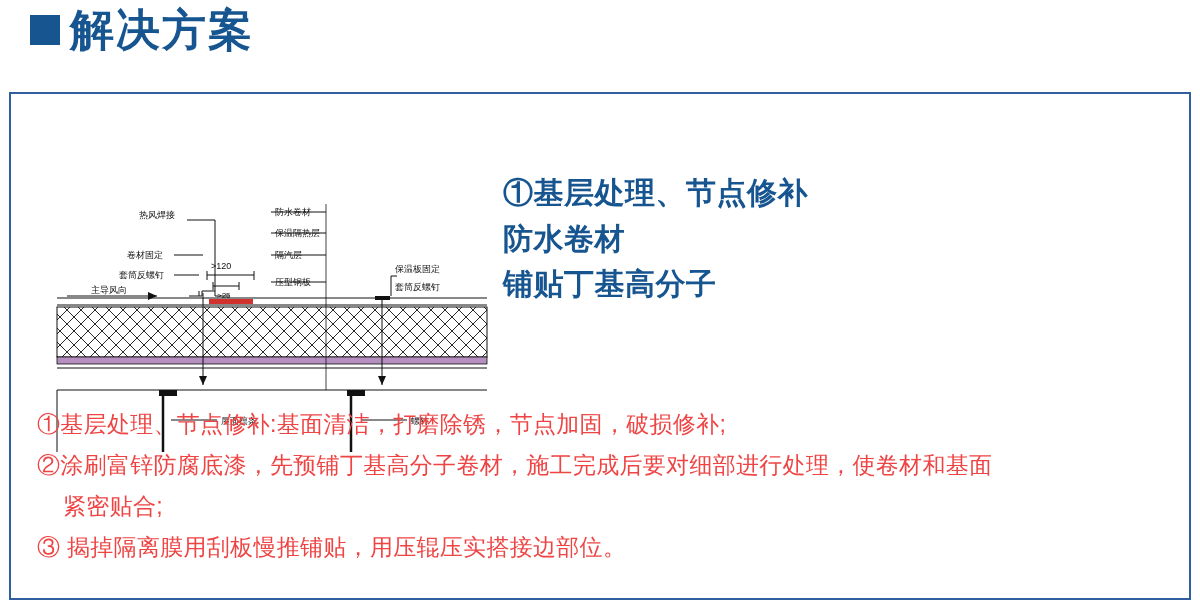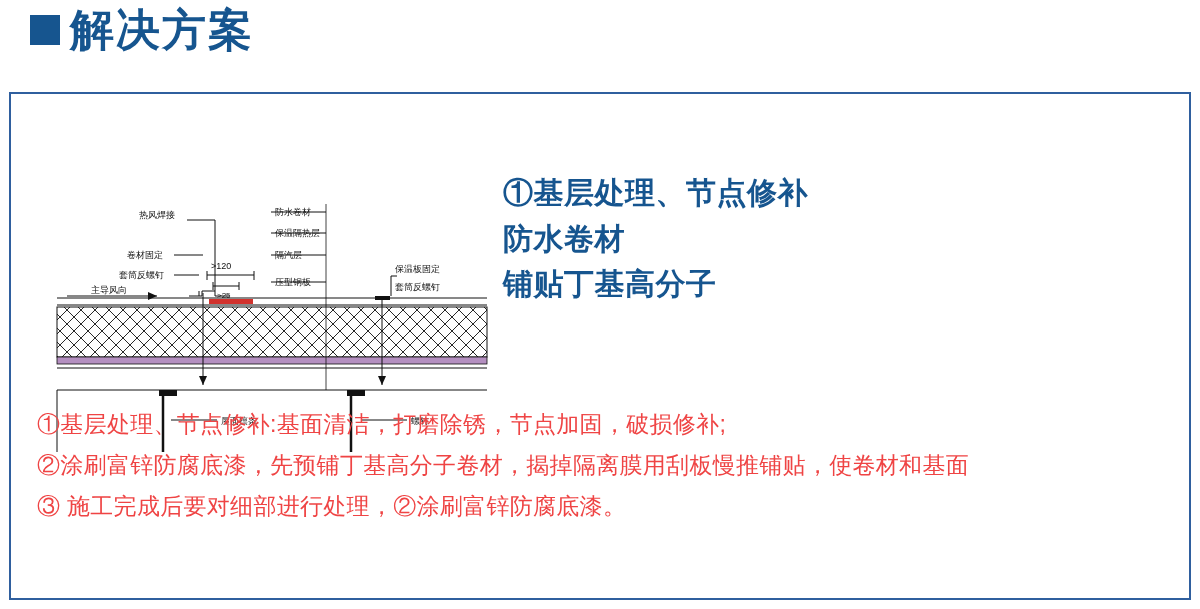--- a/index.html
+++ b/index.html
@@ -198,18 +198,19 @@
     </div>
 
     <div class="steps">
       <div class="step">①基层处理、节点修补</div>
       <div class="step">防水卷材</div>
       <div class="step">铺贴丁基高分子</div>
     </div>
 
     <div class="details">
       <div class="detail-line">①基层处理、节点修补:基面清洁，打磨除锈，节点加固，破损修补;</div>
-      <div class="detail-line">②涂刷富锌防腐底漆，先预铺丁基高分子卷材，揭掉隔离膜用刮板慢推铺贴，使卷材和基面</div>
-      <div class="detail-line">③ 施工完成后要对细部进行处理，②涂刷富锌防腐底漆。</div>
+      <div class="detail-line">②涂刷富锌防腐底漆，先预铺丁基高分子卷材，施工完成后要对细部进行处理，使卷材和基面</div>
+      <div class="detail-line indent">紧密贴合;</div>
+      <div class="detail-line">③ 揭掉隔离膜用刮板慢推铺贴，用压辊压实搭接边部位。</div>
     </div>
 
   </div>
 </div>
 
 </body></html>

